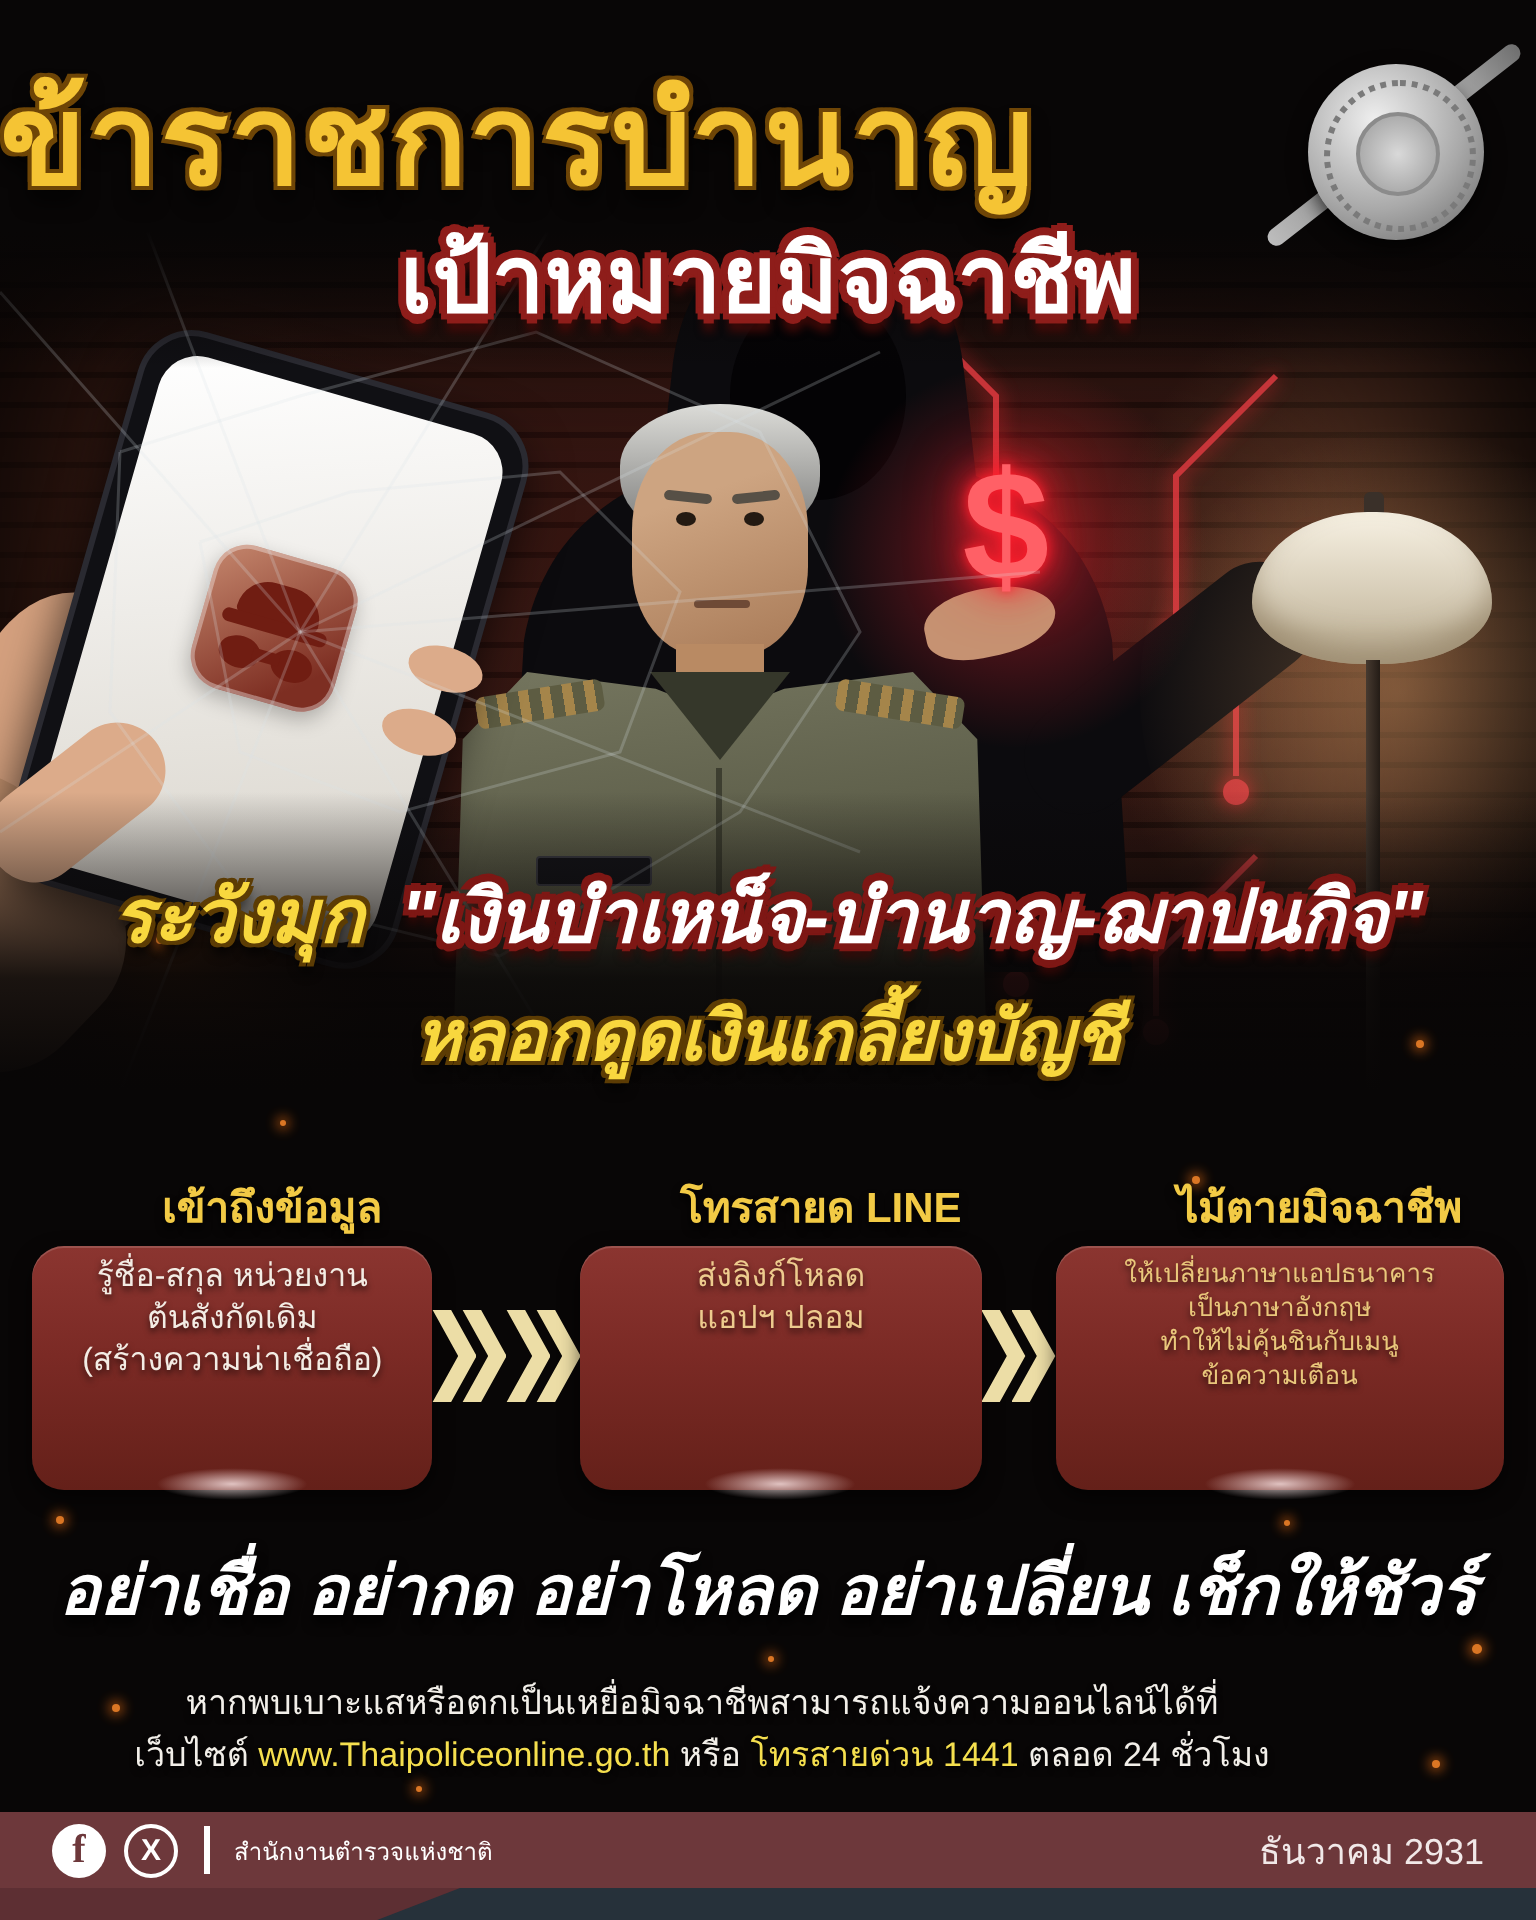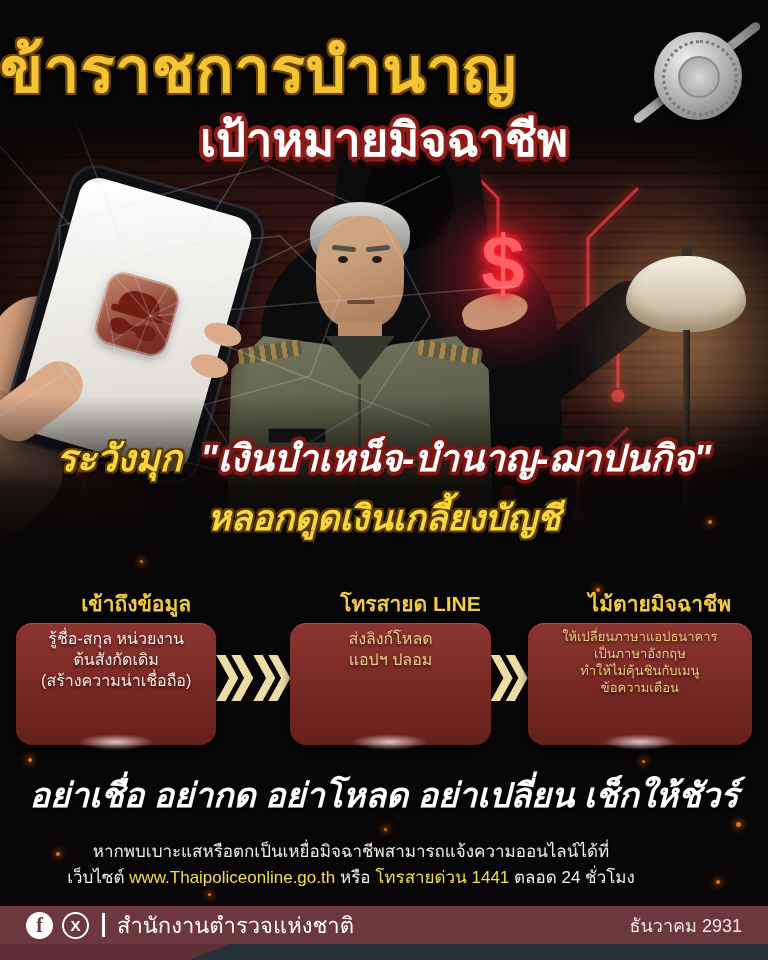--- a/index.html
+++ b/index.html
@@ -160,21 +160,21 @@
   .report .yellow{color:#f5df4e;}
   
   .bottom-bar{position:absolute;left:0;top:906px;width:768px;height:38px;z-index:12;
     background:#6d383b;display:flex;align-items:center;padding:0 26px;box-sizing:border-box;
     box-shadow:0 2px 0 rgba(0,0,0,.35);}
   .social{width:27px;height:27px;border-radius:50%;display:flex;align-items:center;justify-content:center;
     font-weight:bold;margin-right:9px;}
   .fb{background:#ffffff;color:#6d383b;font-size:20px;font-family:"Liberation Serif","DejaVu Serif",serif;}
   .xx{border:2.5px solid #ffffff;color:#ffffff;font-size:15px;box-sizing:border-box;}
   .bar-divider{width:3px;height:24px;background:#ffffff;margin:0 12px 0 4px;}
-  .org{color:#ffffff;font-size:22px;}
+  .org{color:#ffffff;font-size:12px;}
   .date{margin-left:auto;color:#f1e8e8;font-size:18px;}
   .bottom-strip{position:absolute;left:0;top:944px;width:768px;height:16px;z-index:12;background:#26313a;}
   .strip-wedge{position:absolute;left:0;top:0;width:230px;height:16px;background:#5d2f33;
     clip-path:polygon(0 0,100% 0,82% 100%,0 100%);}
   
   .ember{position:absolute;border-radius:50%;background:#ff8a2a;z-index:11;
     box-shadow:0 0 6px 2px rgba(255,120,20,.6);opacity:.85;}
   .e1{left:655px;top:452px;width:5px;height:5px;} .e2{left:708px;top:520px;width:4px;height:4px;}
   .e3{left:78px;top:468px;width:4px;height:4px;} .e4{left:736px;top:822px;width:5px;height:5px;}
   .e5{left:56px;top:852px;width:4px;height:4px;} .e6{left:384px;top:828px;width:3px;height:3px;}

